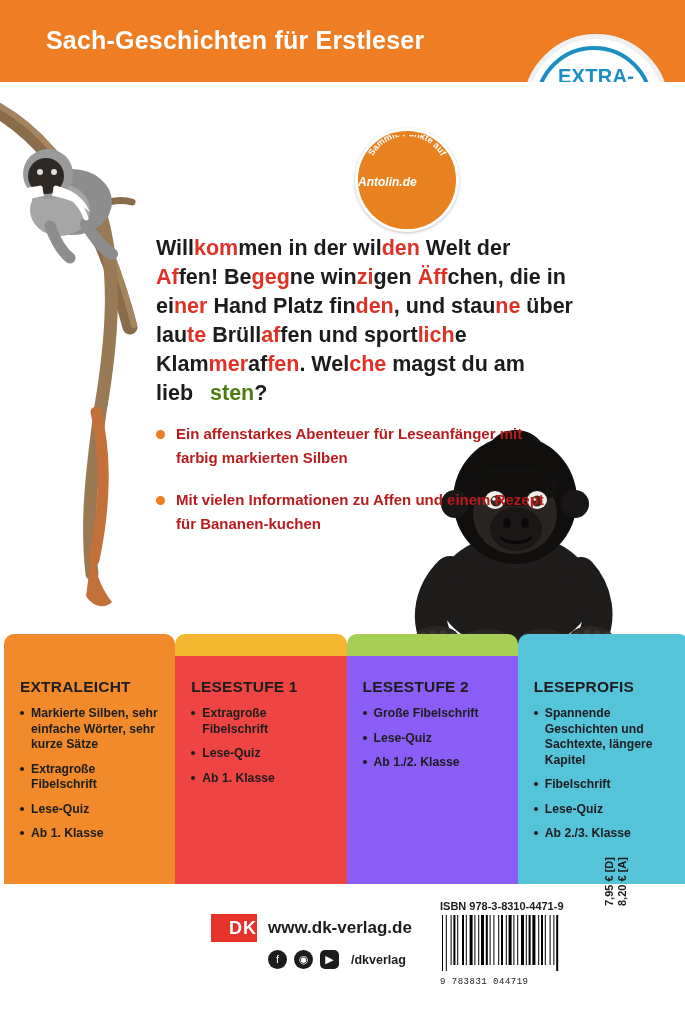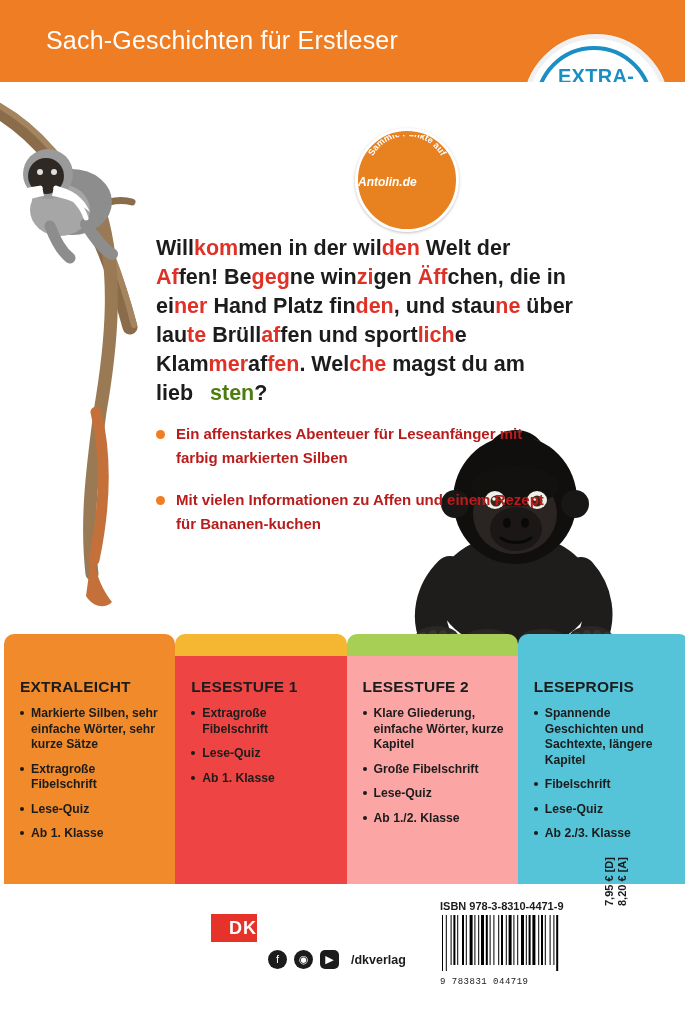--- a/index.html
+++ b/index.html
@@ -22,21 +22,21 @@
     left: 0; top: 0;
     width: 685px;
     height: 82px;
     background: #ef7d23;
   }
   .top-banner-title {
     position: absolute;
     left: 46px;
     top: 26px;
     font-size: 25px;
-    font-weight: normal;
+    font-weight: bold;
     color: #ffffff;
     letter-spacing: .2px;
   }
 
   
   .badge-extra {
     position: absolute;
     right: 16px;
     top: 34px;
     width: 136px;
@@ -455,45 +455,45 @@
   <div class="level" style="background: #ef4444;">
     <div class="level-tab" style="background: rgb(245, 183, 49); border-top-left-radius: 10px; border-top-right-radius: 10px;"></div>
     <h3>LESESTUFE 1</h3>
     <ul>
       <li>Extragroße Fibelschrift</li>
       <li>Lese-Quiz</li>
       <li>Ab 1. Klasse</li>
     </ul>
   </div>
 
-  <div class="level" style="background: #fca5a5;">
+  <div class="level" style="background: #8b5cf6;">
     <div class="level-tab" style="background: rgb(168, 207, 85); border-top-left-radius: 10px; border-top-right-radius: 10px;"></div>
     <h3>LESESTUFE 2</h3>
     <ul>
-      <li>Klare Gliederung, einfache Wörter, kurze Kapitel</li>
       <li>Große Fibelschrift</li>
       <li>Lese-Quiz</li>
       <li>Ab 1./2. Klasse</li>
     </ul>
   </div>
 
   <div class="level" style="background: rgb(85, 195, 216);">
     <div class="level-tab" style="background: rgb(85, 195, 216); border-top-left-radius: 10px; border-top-right-radius: 10px;"></div>
     <h3>LESEPROFIS</h3>
     <ul>
       <li>Spannende Geschichten und Sachtexte, längere Kapitel</li>
       <li>Fibelschrift</li>
       <li>Lese-Quiz</li>
       <li>Ab 2./3. Klasse</li>
     </ul>
   </div>
 </div>
 
 <div class="footer">
   <div class="dk-logo">DK</div>
+  <div class="dk-url">www.dk-verlag.de</div>
 
   <div class="social">
     <span class="social-icon">f</span>
     <span class="social-icon">◉</span>
     <span class="social-icon" style="border-radius:5px;">▶</span>
     <span class="social-handle">/dkverlag</span>
   </div>
 
   <div class="isbn-box">
     <div class="isbn-text">ISBN 978-3-8310-4471-9</div>

